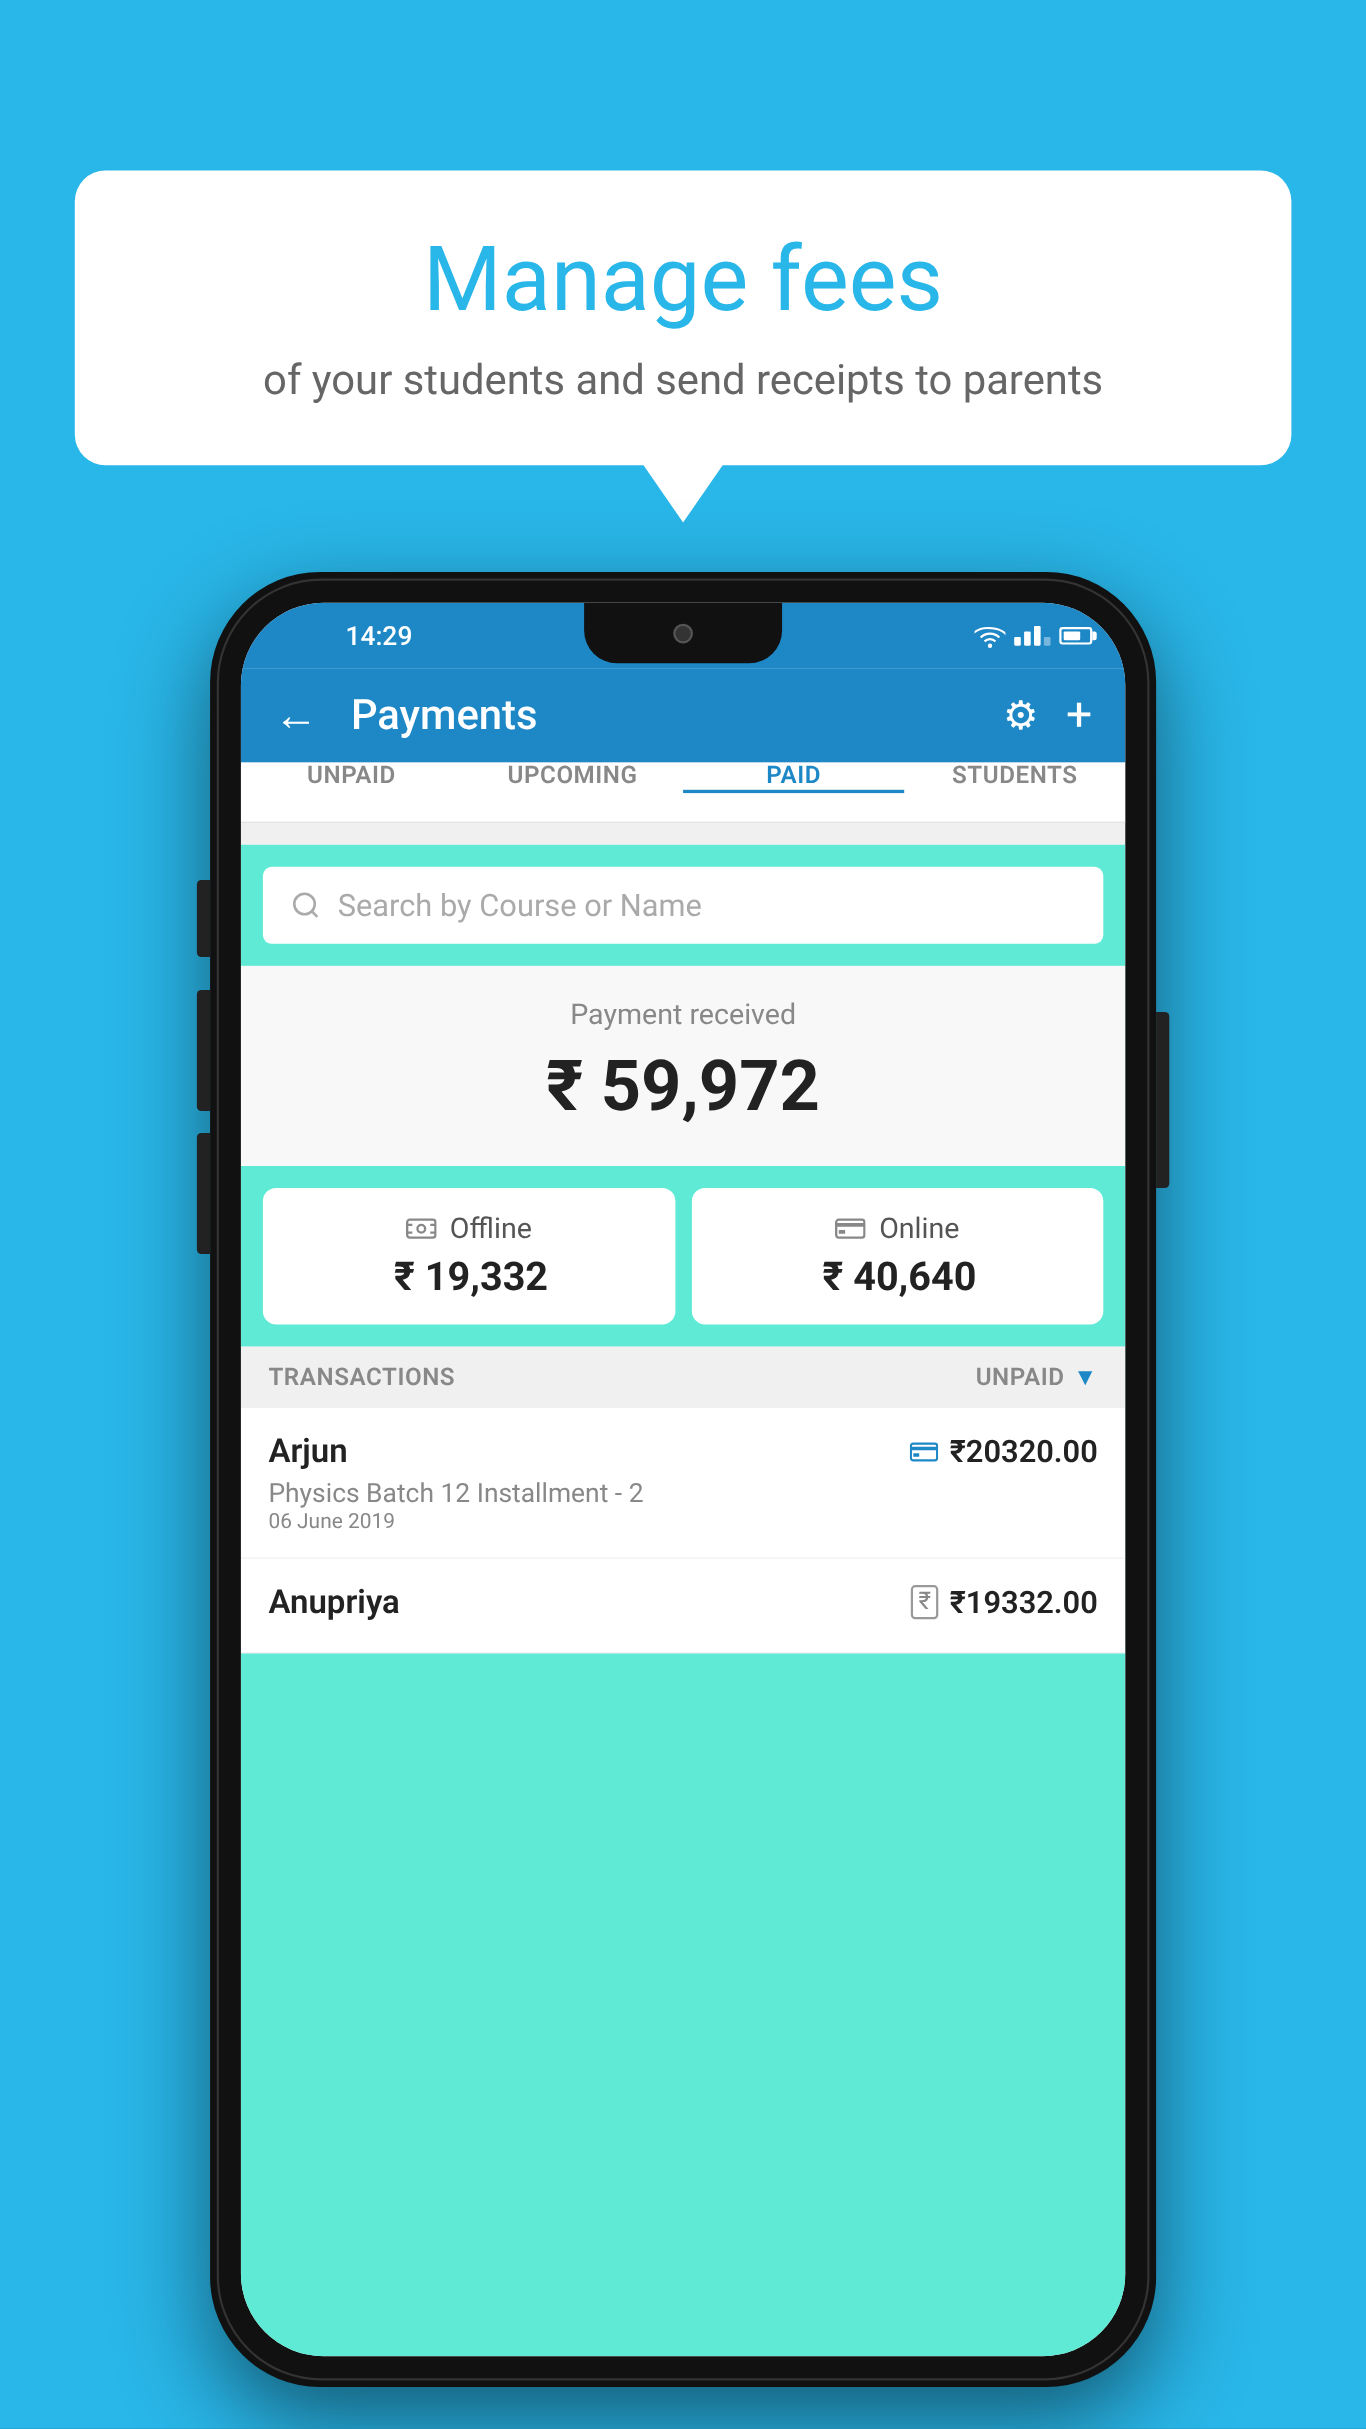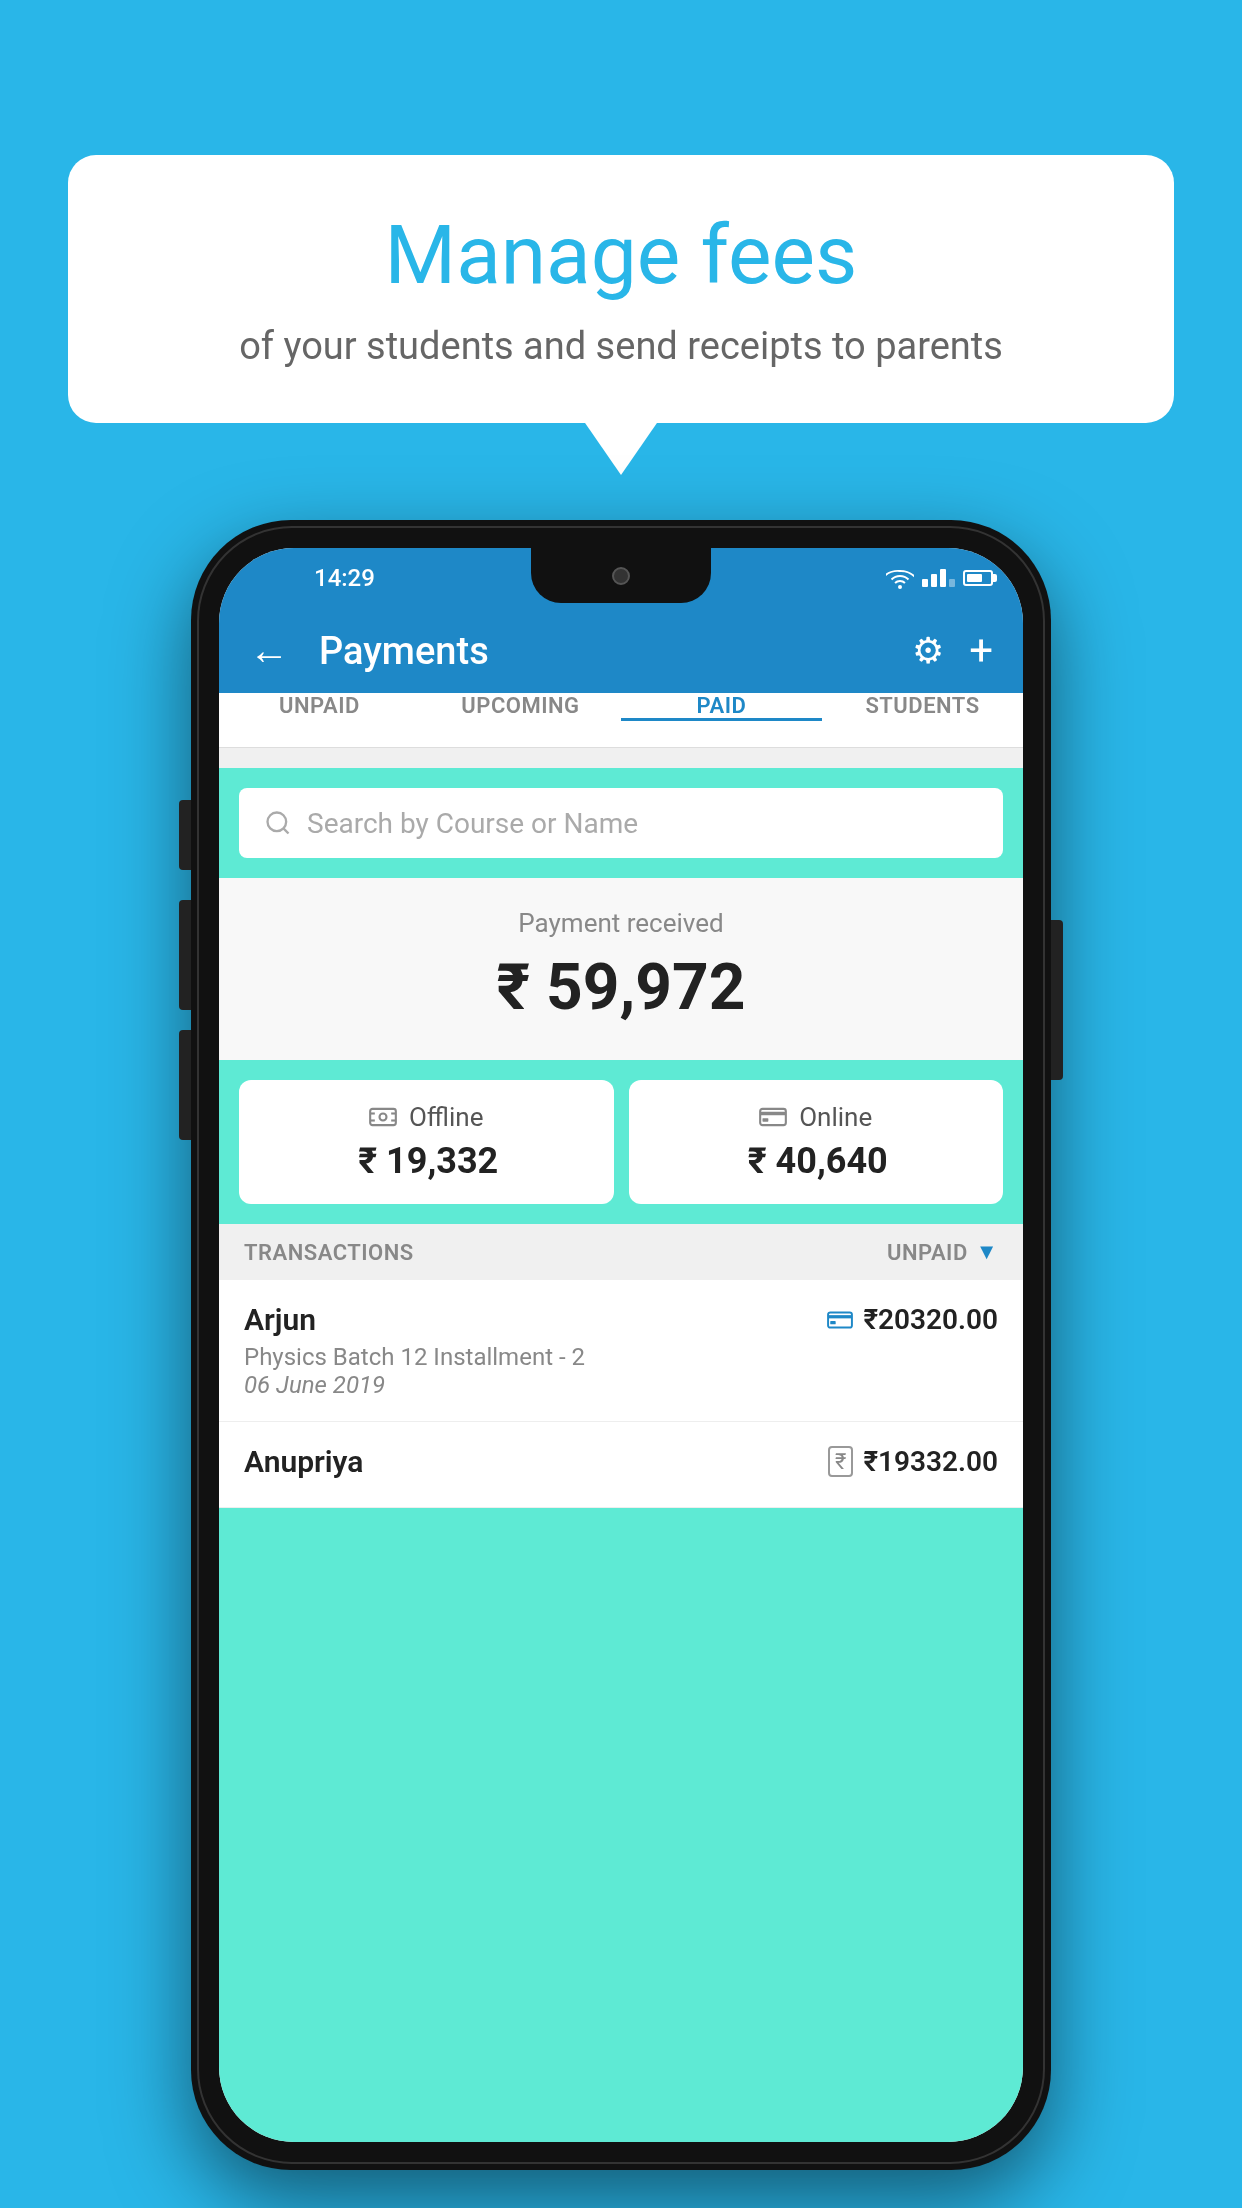--- a/index.html
+++ b/index.html
@@ -416,23 +416,22 @@
     .trans-row-bottom {
       display: flex;
       justify-content: space-between;
       flex-direction: column;
     }
     .trans-desc {
       font-size: 24px;
       color: #888;
     }
     .trans-date {
-      font-size: 24px;
+      font-size: 19px;
       color: #888;
-      font-style: italic;
     }
   </style>
 </head>
 <body>
 
 <div style="position:absolute;top:0;left:0;width:1242px;height:2208px;background:#29B6E8;"></div>
 
 <div class="speech-bubble">
   <div class="bubble-title">Manage fees</div>
   <div class="bubble-subtitle">of your students and send receipts to parents</div>

